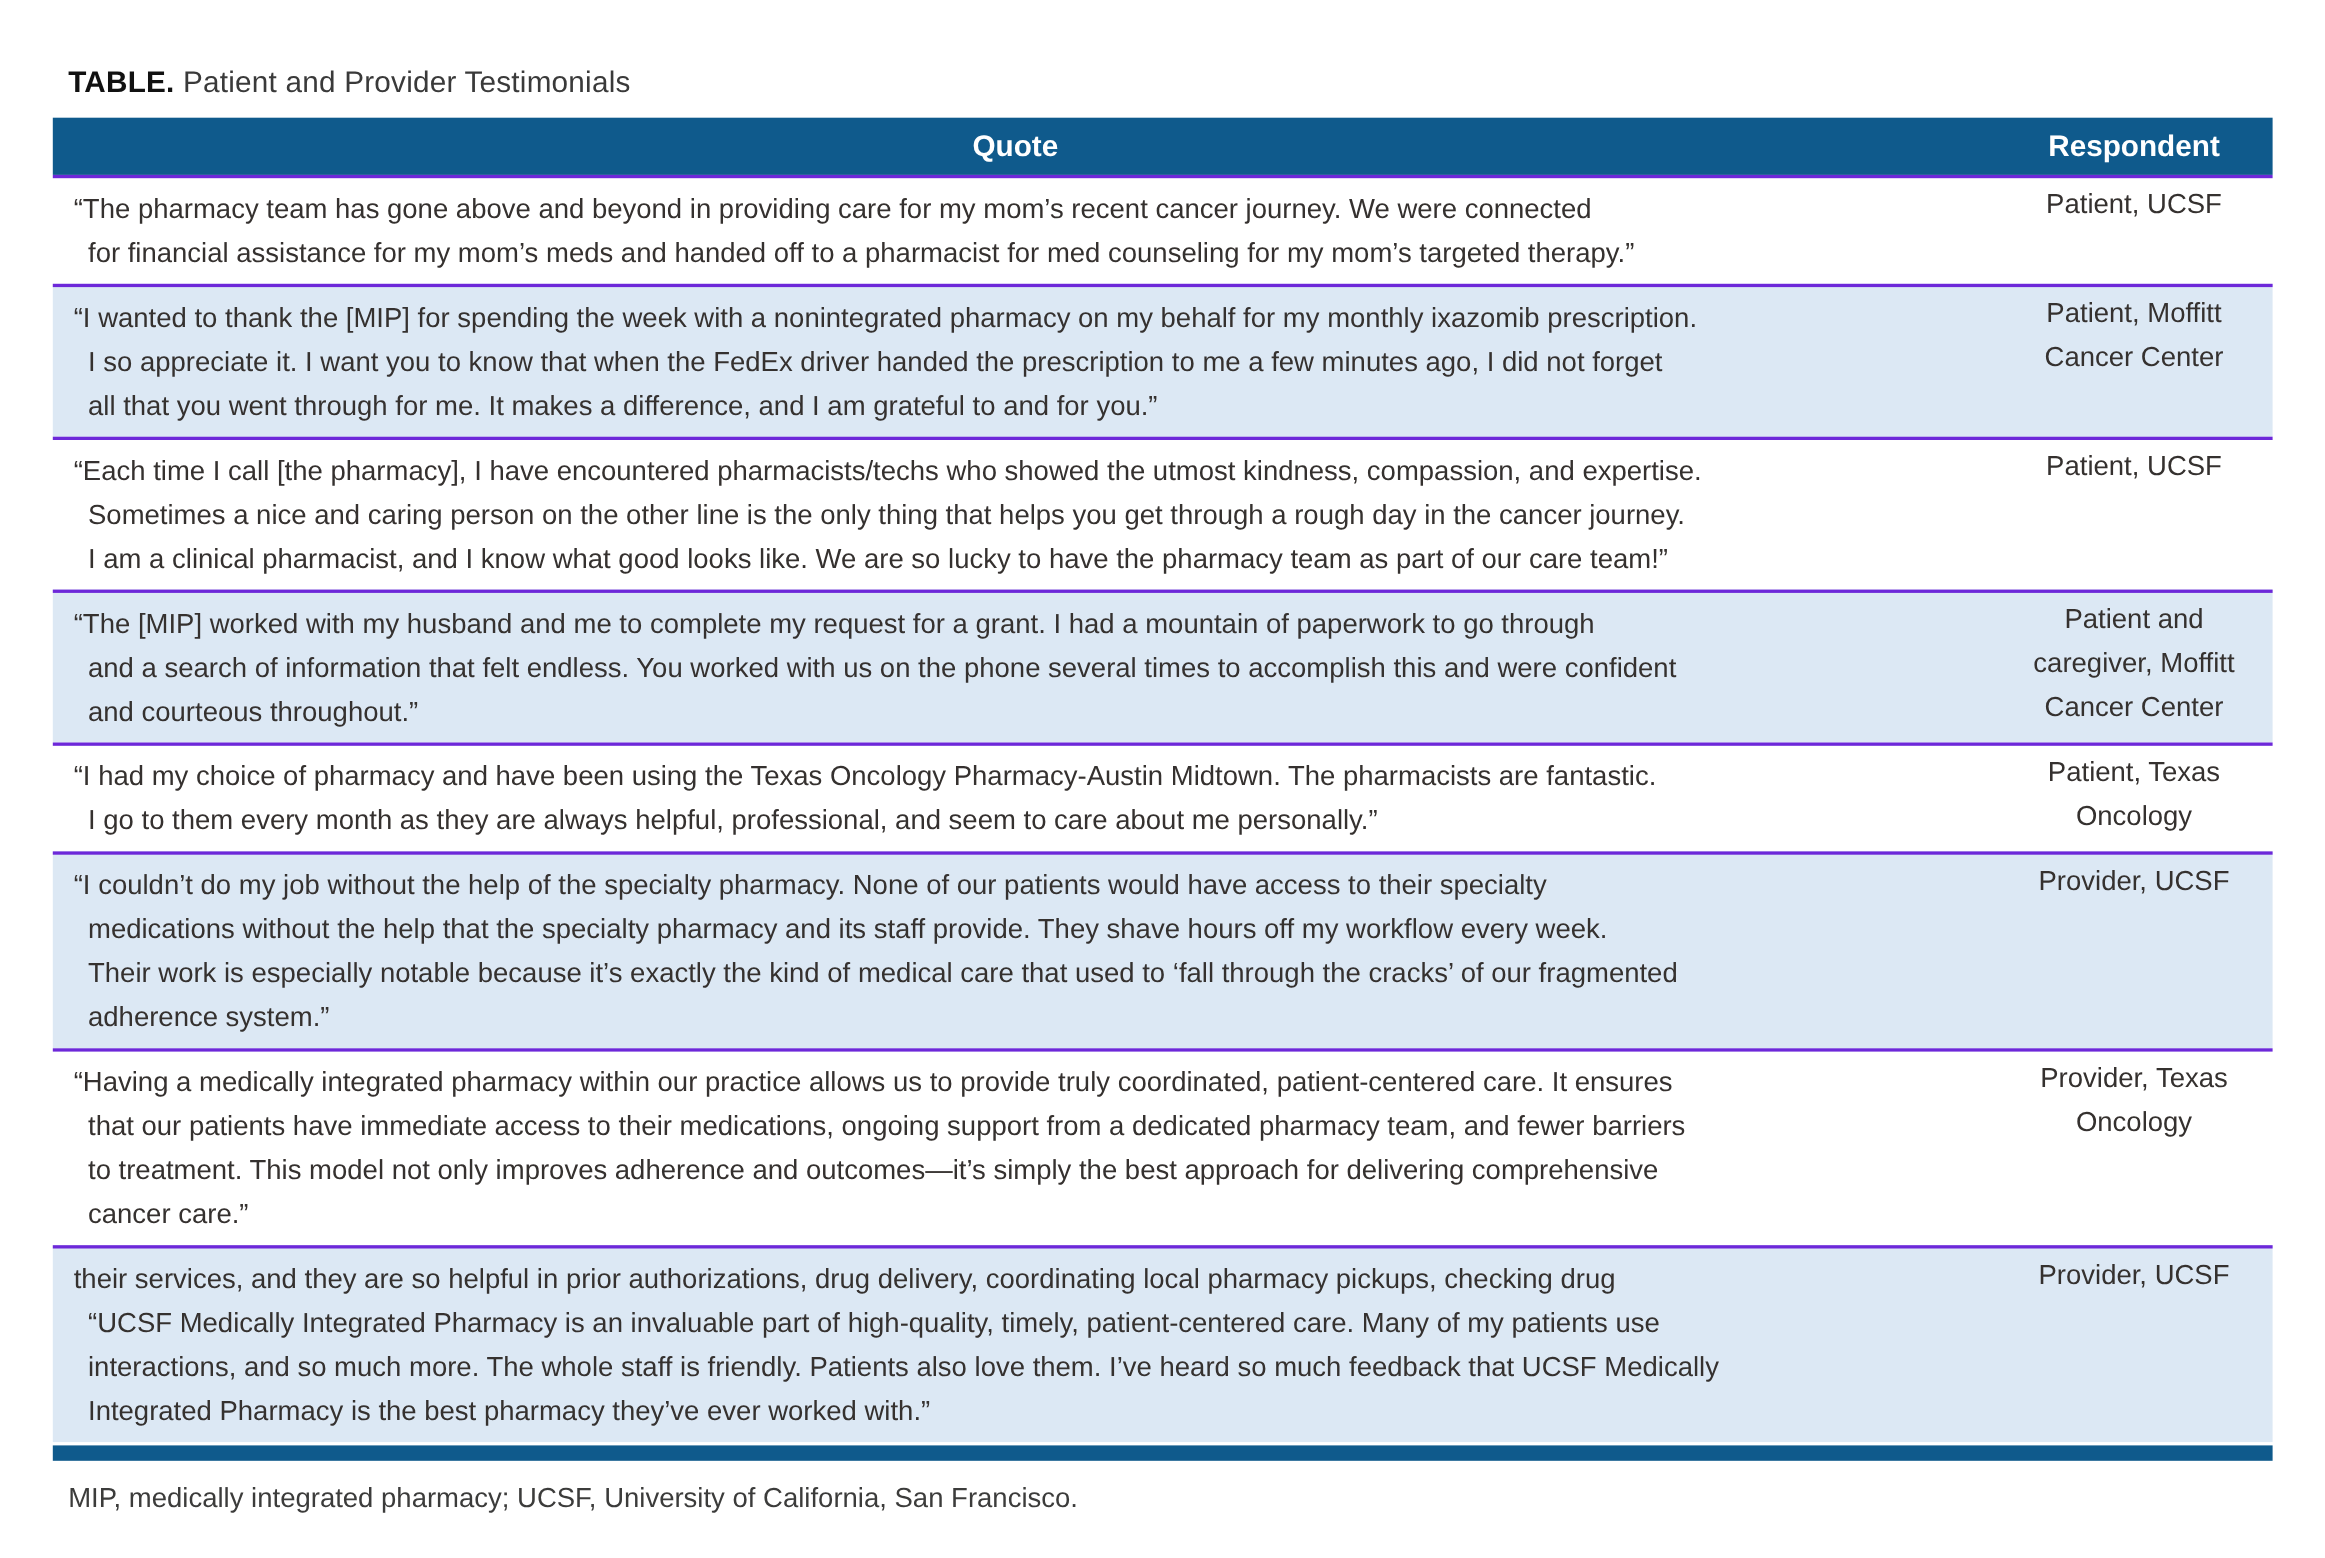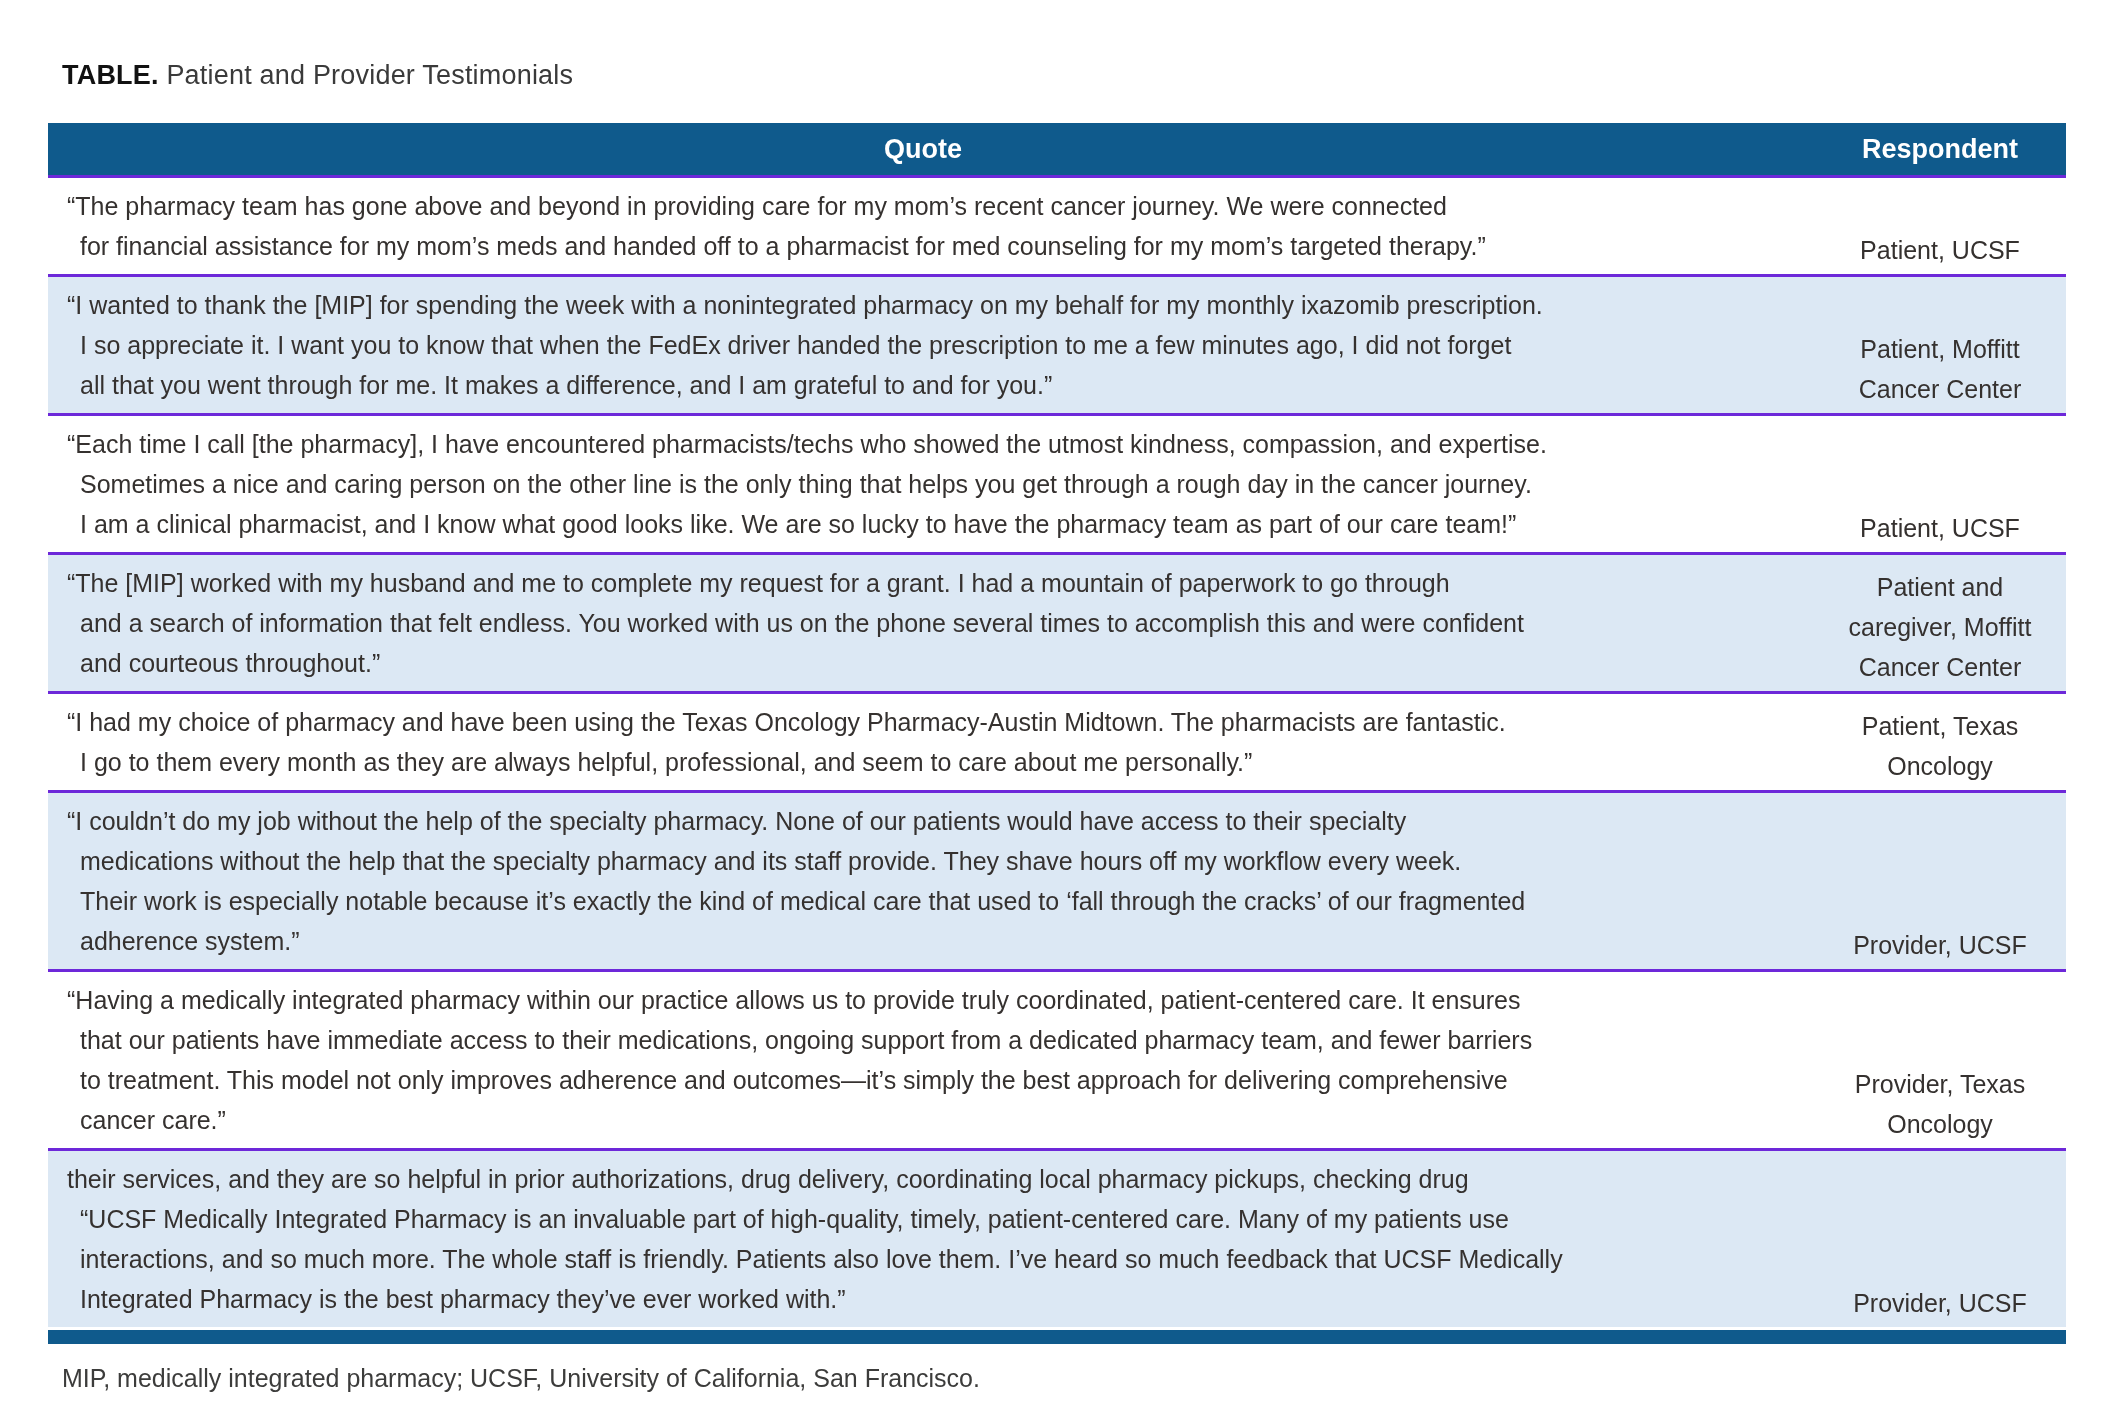--- a/index.html
+++ b/index.html
@@ -8,21 +8,21 @@
     background: #ffffff;
     font-family: "Liberation Sans", sans-serif;
     color: #35312f;
     overflow: hidden;
   }
   .page { padding: 60px 48px 0 48px; }
 
   .table-title {
     font-size: 27px;
     color: #3a3a3a;
-    margin: 0 0 32px 14px;
+    margin: 0 0 16px 14px;
     letter-spacing: 0.2px;
   }
   .table-title .title-label { font-weight: bold; color: #111111; }
 
   .tbl { width: 2018px; }
 
   .thead {
     display: flex;
     background: var(--header-bg, #0F5A8C);
     color: var(--header-text, #ffffff);
@@ -46,21 +46,21 @@
     color: #35312f;
   }
   .qline { white-space: nowrap; }
   .qline:first-child { text-indent: -13px; }
 
   .cell-resp {
     width: 252px;
     box-sizing: border-box;
     padding: 4px 8px;
     display: flex;
-    align-items: flex-end;
+    align-items: flex-start;
     justify-content: center;
     text-align: center;
     font-size: 25px;
     line-height: 40px;
     color: #35312f;
   }
 
   .footer-bar {
     height: 14px;
     background: var(--rule-bar, #0F5A8C);

